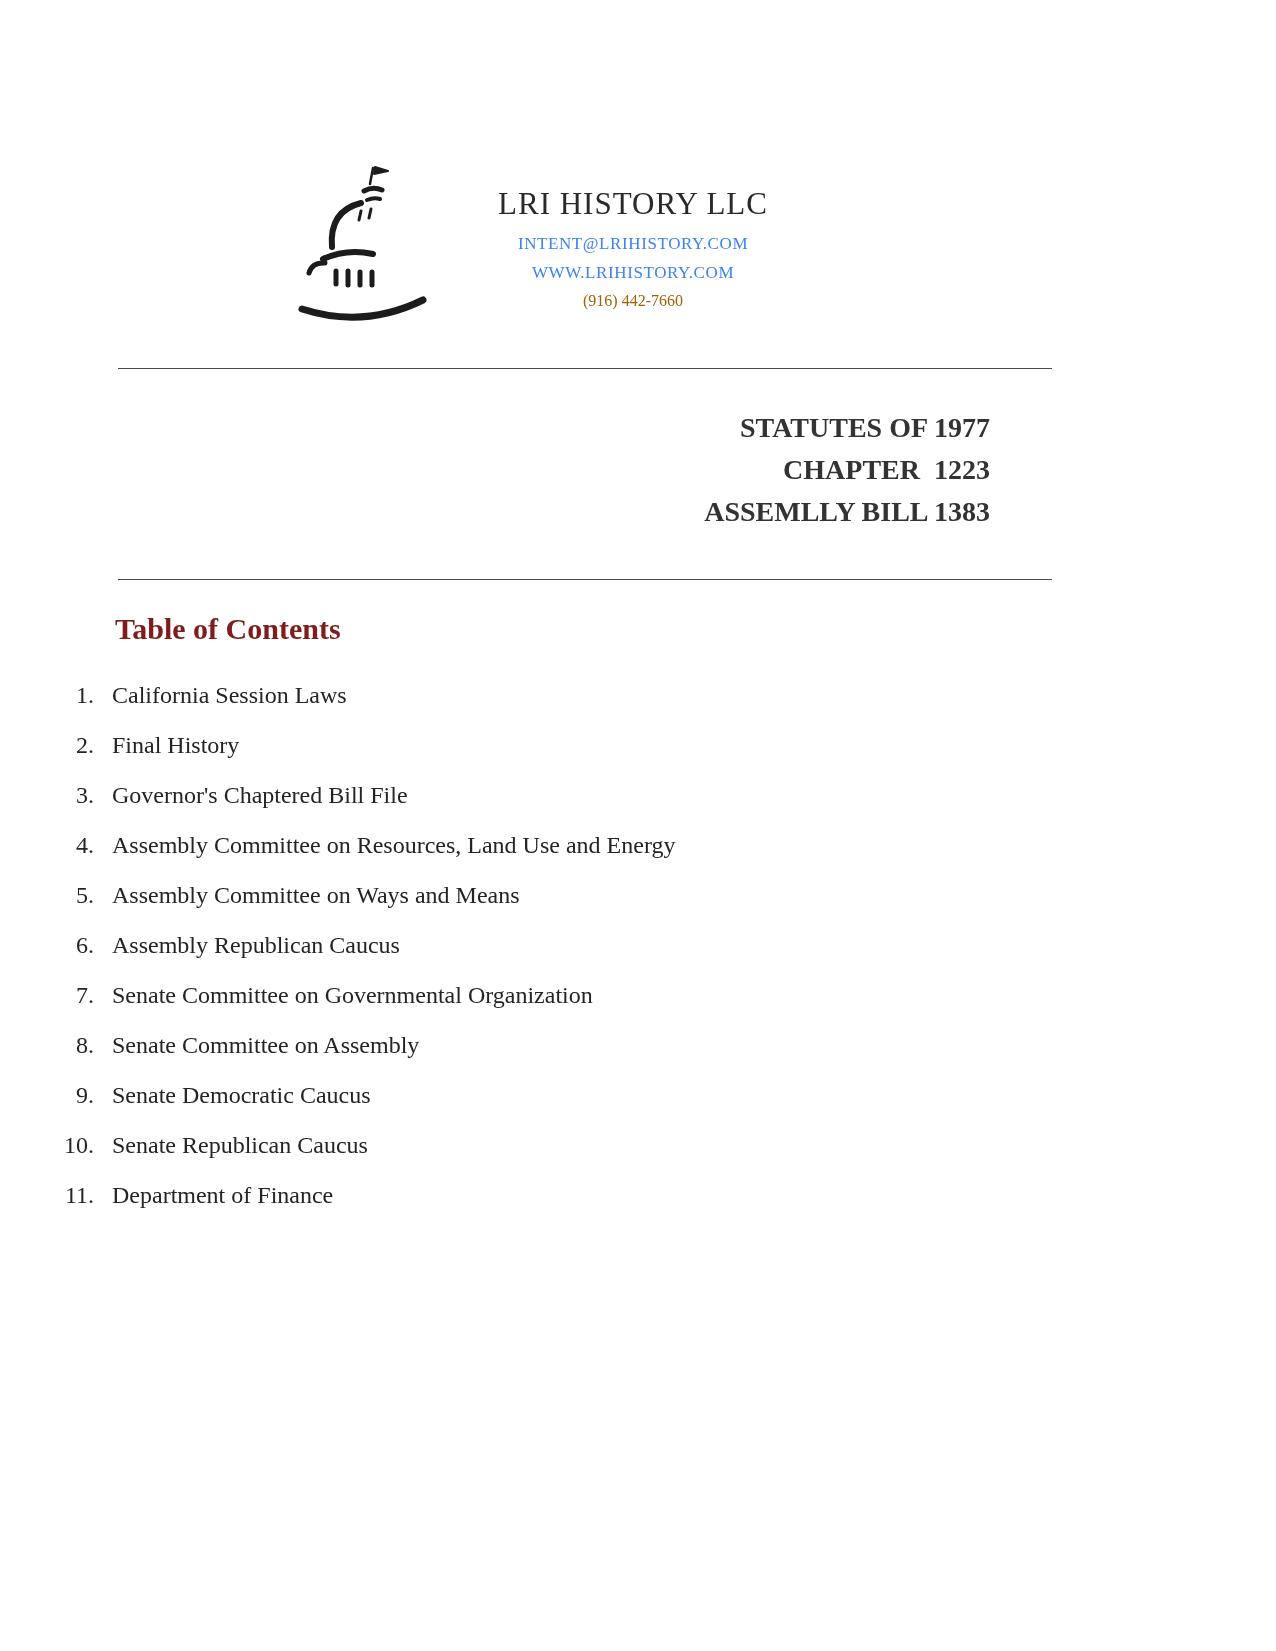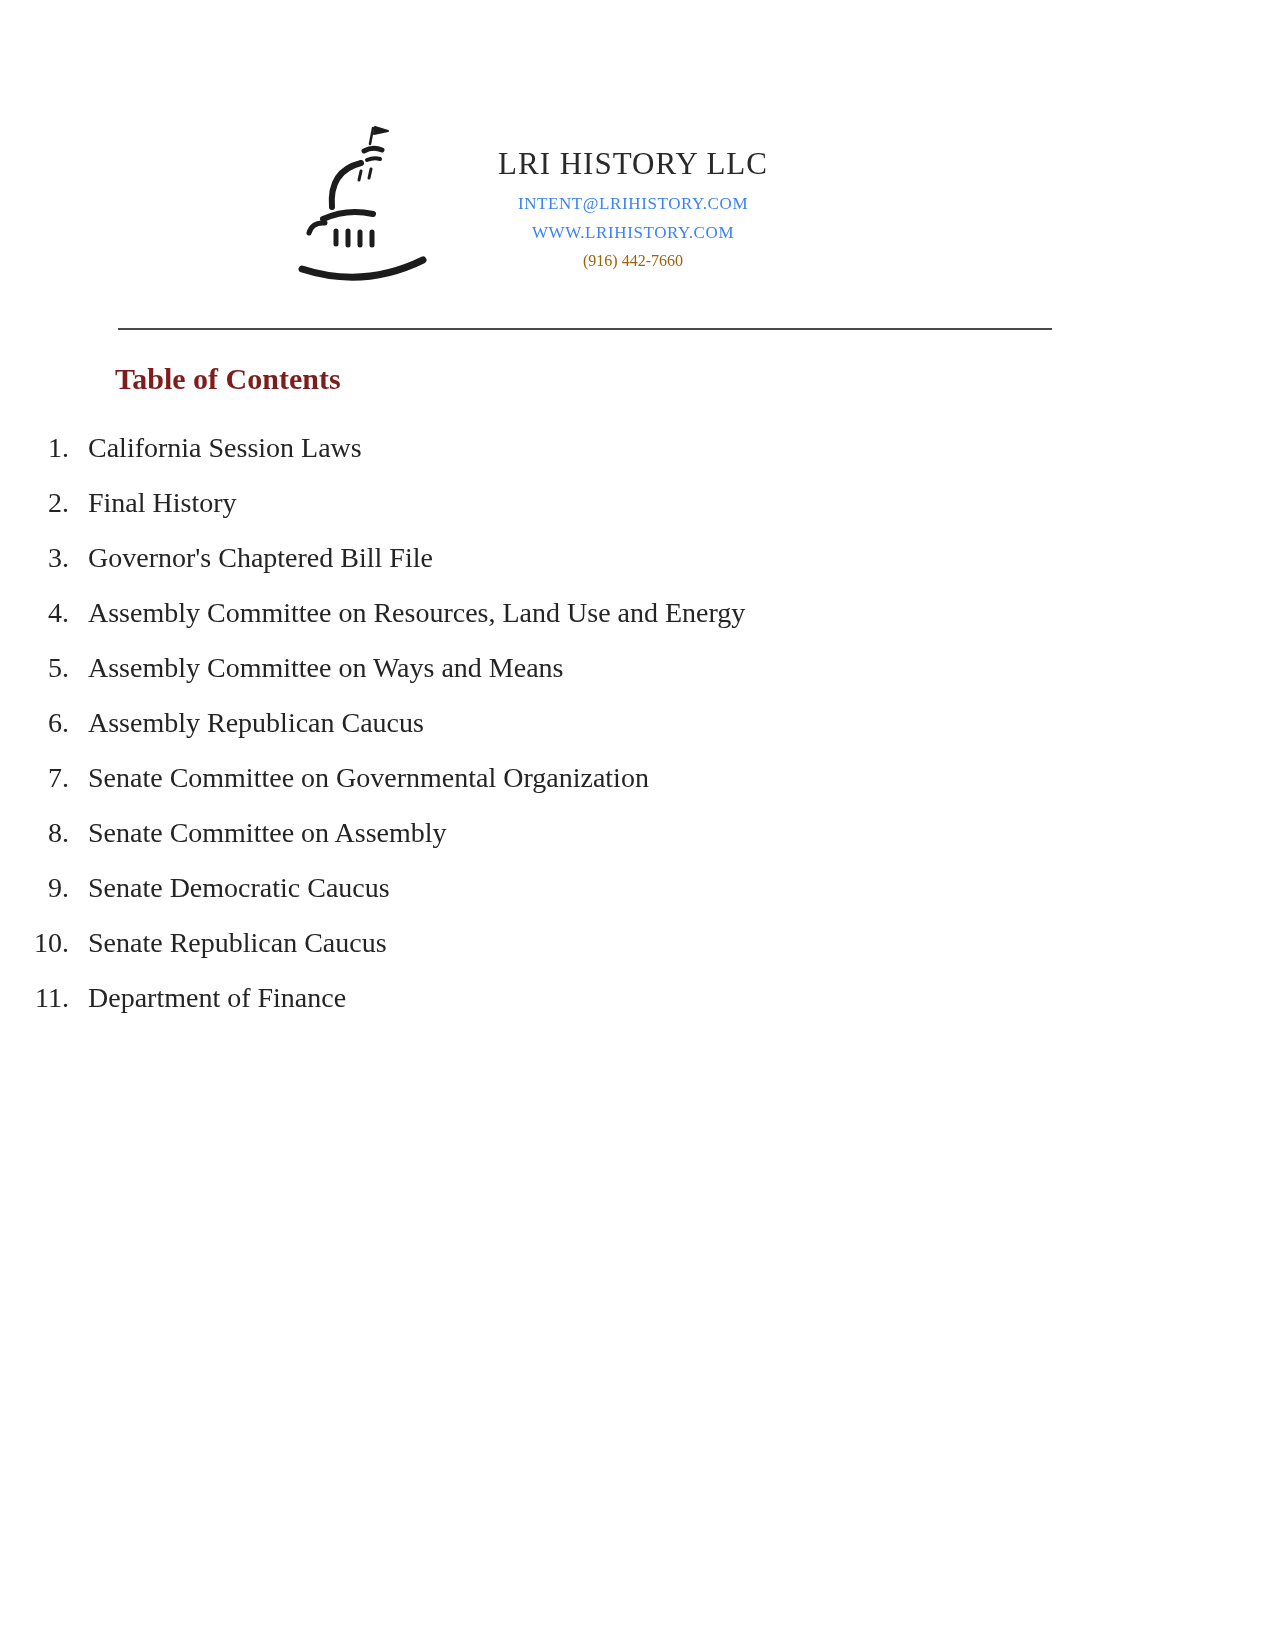--- a/index.html
+++ b/index.html
@@ -16,20 +16,21 @@
     color: #1f1f1f;
     overflow: hidden;
     box-sizing: border-box;
   }
 
   
   .header {
     display: flex;
     align-items: flex-start;
     padding: 126px 0 0 295px;
+    margin-top: 40px;
   }
   .logo {
     width: 150px;
     height: 162px;
     flex: none;
   }
   .header-text {
     margin-left: 18px;
     padding-top: 20px;
     width: 340px;
@@ -82,22 +83,22 @@
 
   
   .toc-heading {
     margin: 32px 0 0 115px;
     font-size: 30px;
     font-weight: bold;
     color: #7f1d1d;
   }
   .toc-list {
     margin: 36px 0 12px 0;
-    padding-left: 76px;
-    font-size: 28px;
+    padding-left: 100px;
+    font-size: 24px;
     color: #242424;
   }
   .toc-list li {
     margin-bottom: 23px;
     padding-left: 12px;
   }
 </style>
 </head>
 <body>
 
@@ -133,20 +134,25 @@
     <div class="header-text">
       <div class="company">LRI HISTORY LLC</div>
       <div class="contact">INTENT@LRIHISTORY.COM</div>
       <div class="contact">WWW.LRIHISTORY.COM</div>
       <div class="phone">(916) 442-7660</div>
     </div>
   </div>
 
   <hr class="rule rule-1">
 
+  <div class="title-block">
+    <div class="title-line">STATUTES OF 1977</div>
+    <div class="title-line">CHAPTER  1223</div>
+    <div class="title-line">ASSEMLLY BILL 1383</div>
+  </div>
 
   <hr class="rule rule-2">
 
   <h1 class="toc-heading">Table of Contents</h1>
 
   <ol class="toc-list">
     <li>California Session Laws</li>
     <li>Final History</li>
     <li>Governor's Chaptered Bill File</li>
     <li>Assembly Committee on Resources, Land Use and Energy</li>

